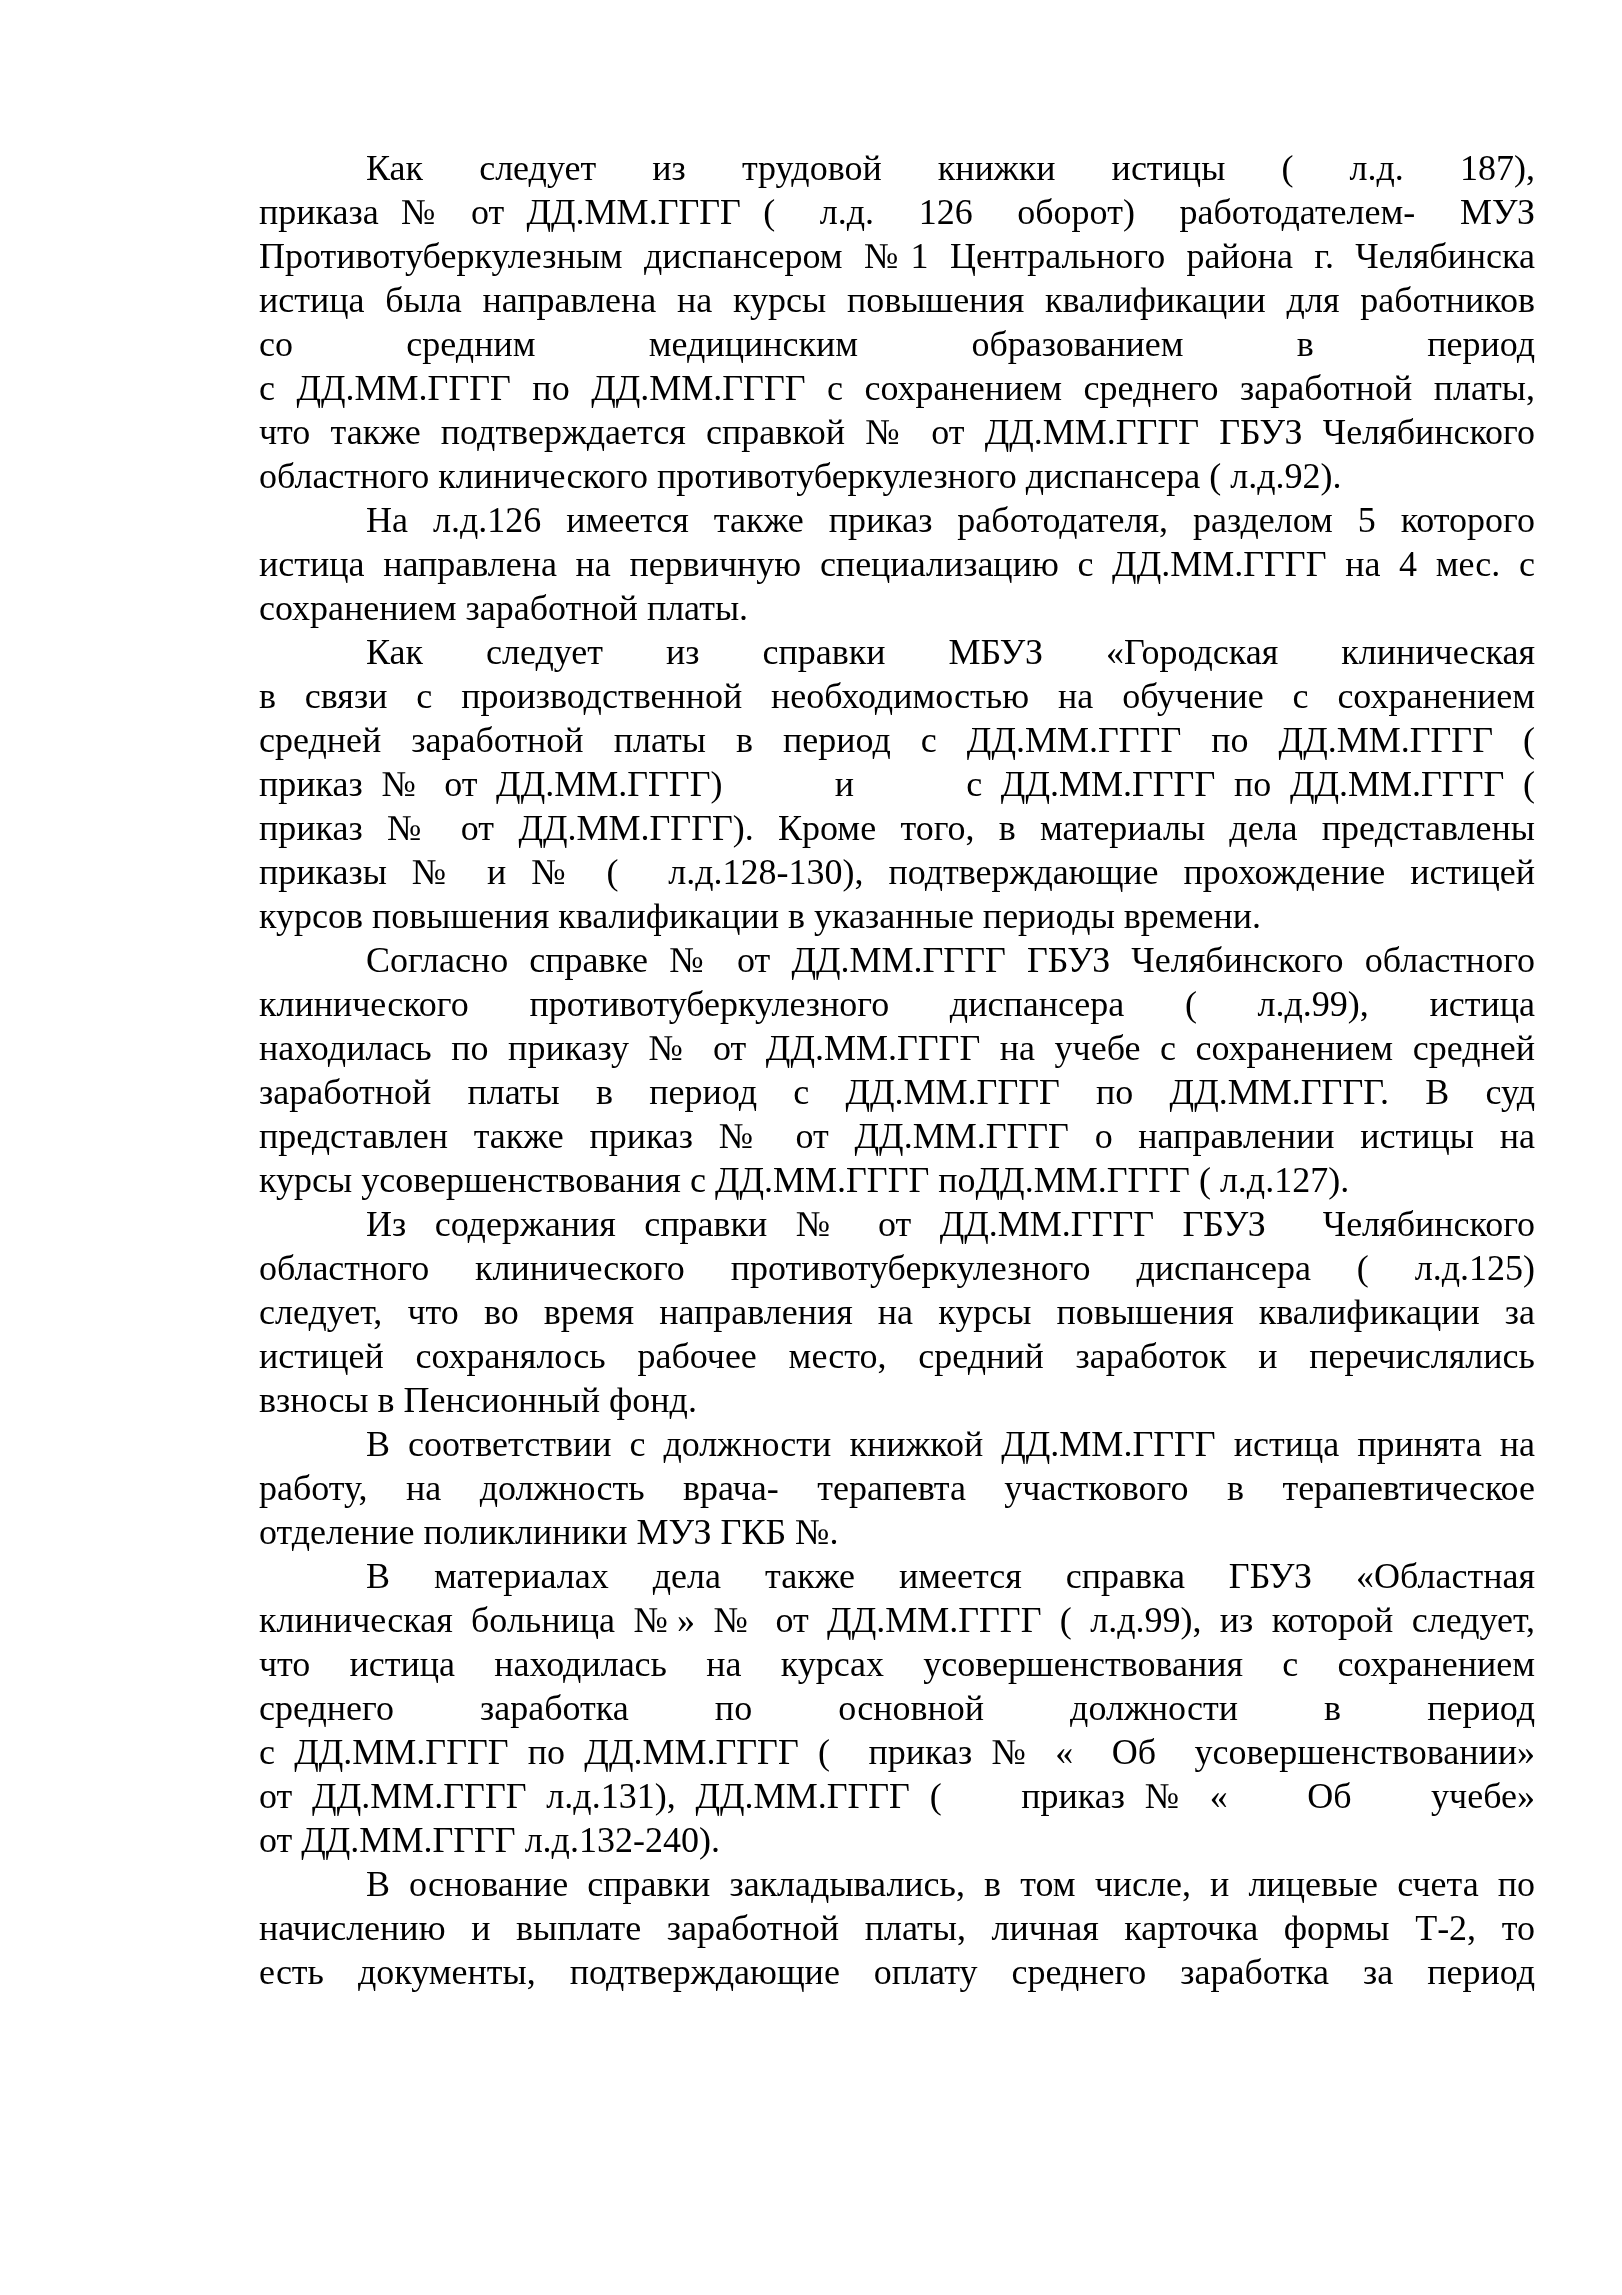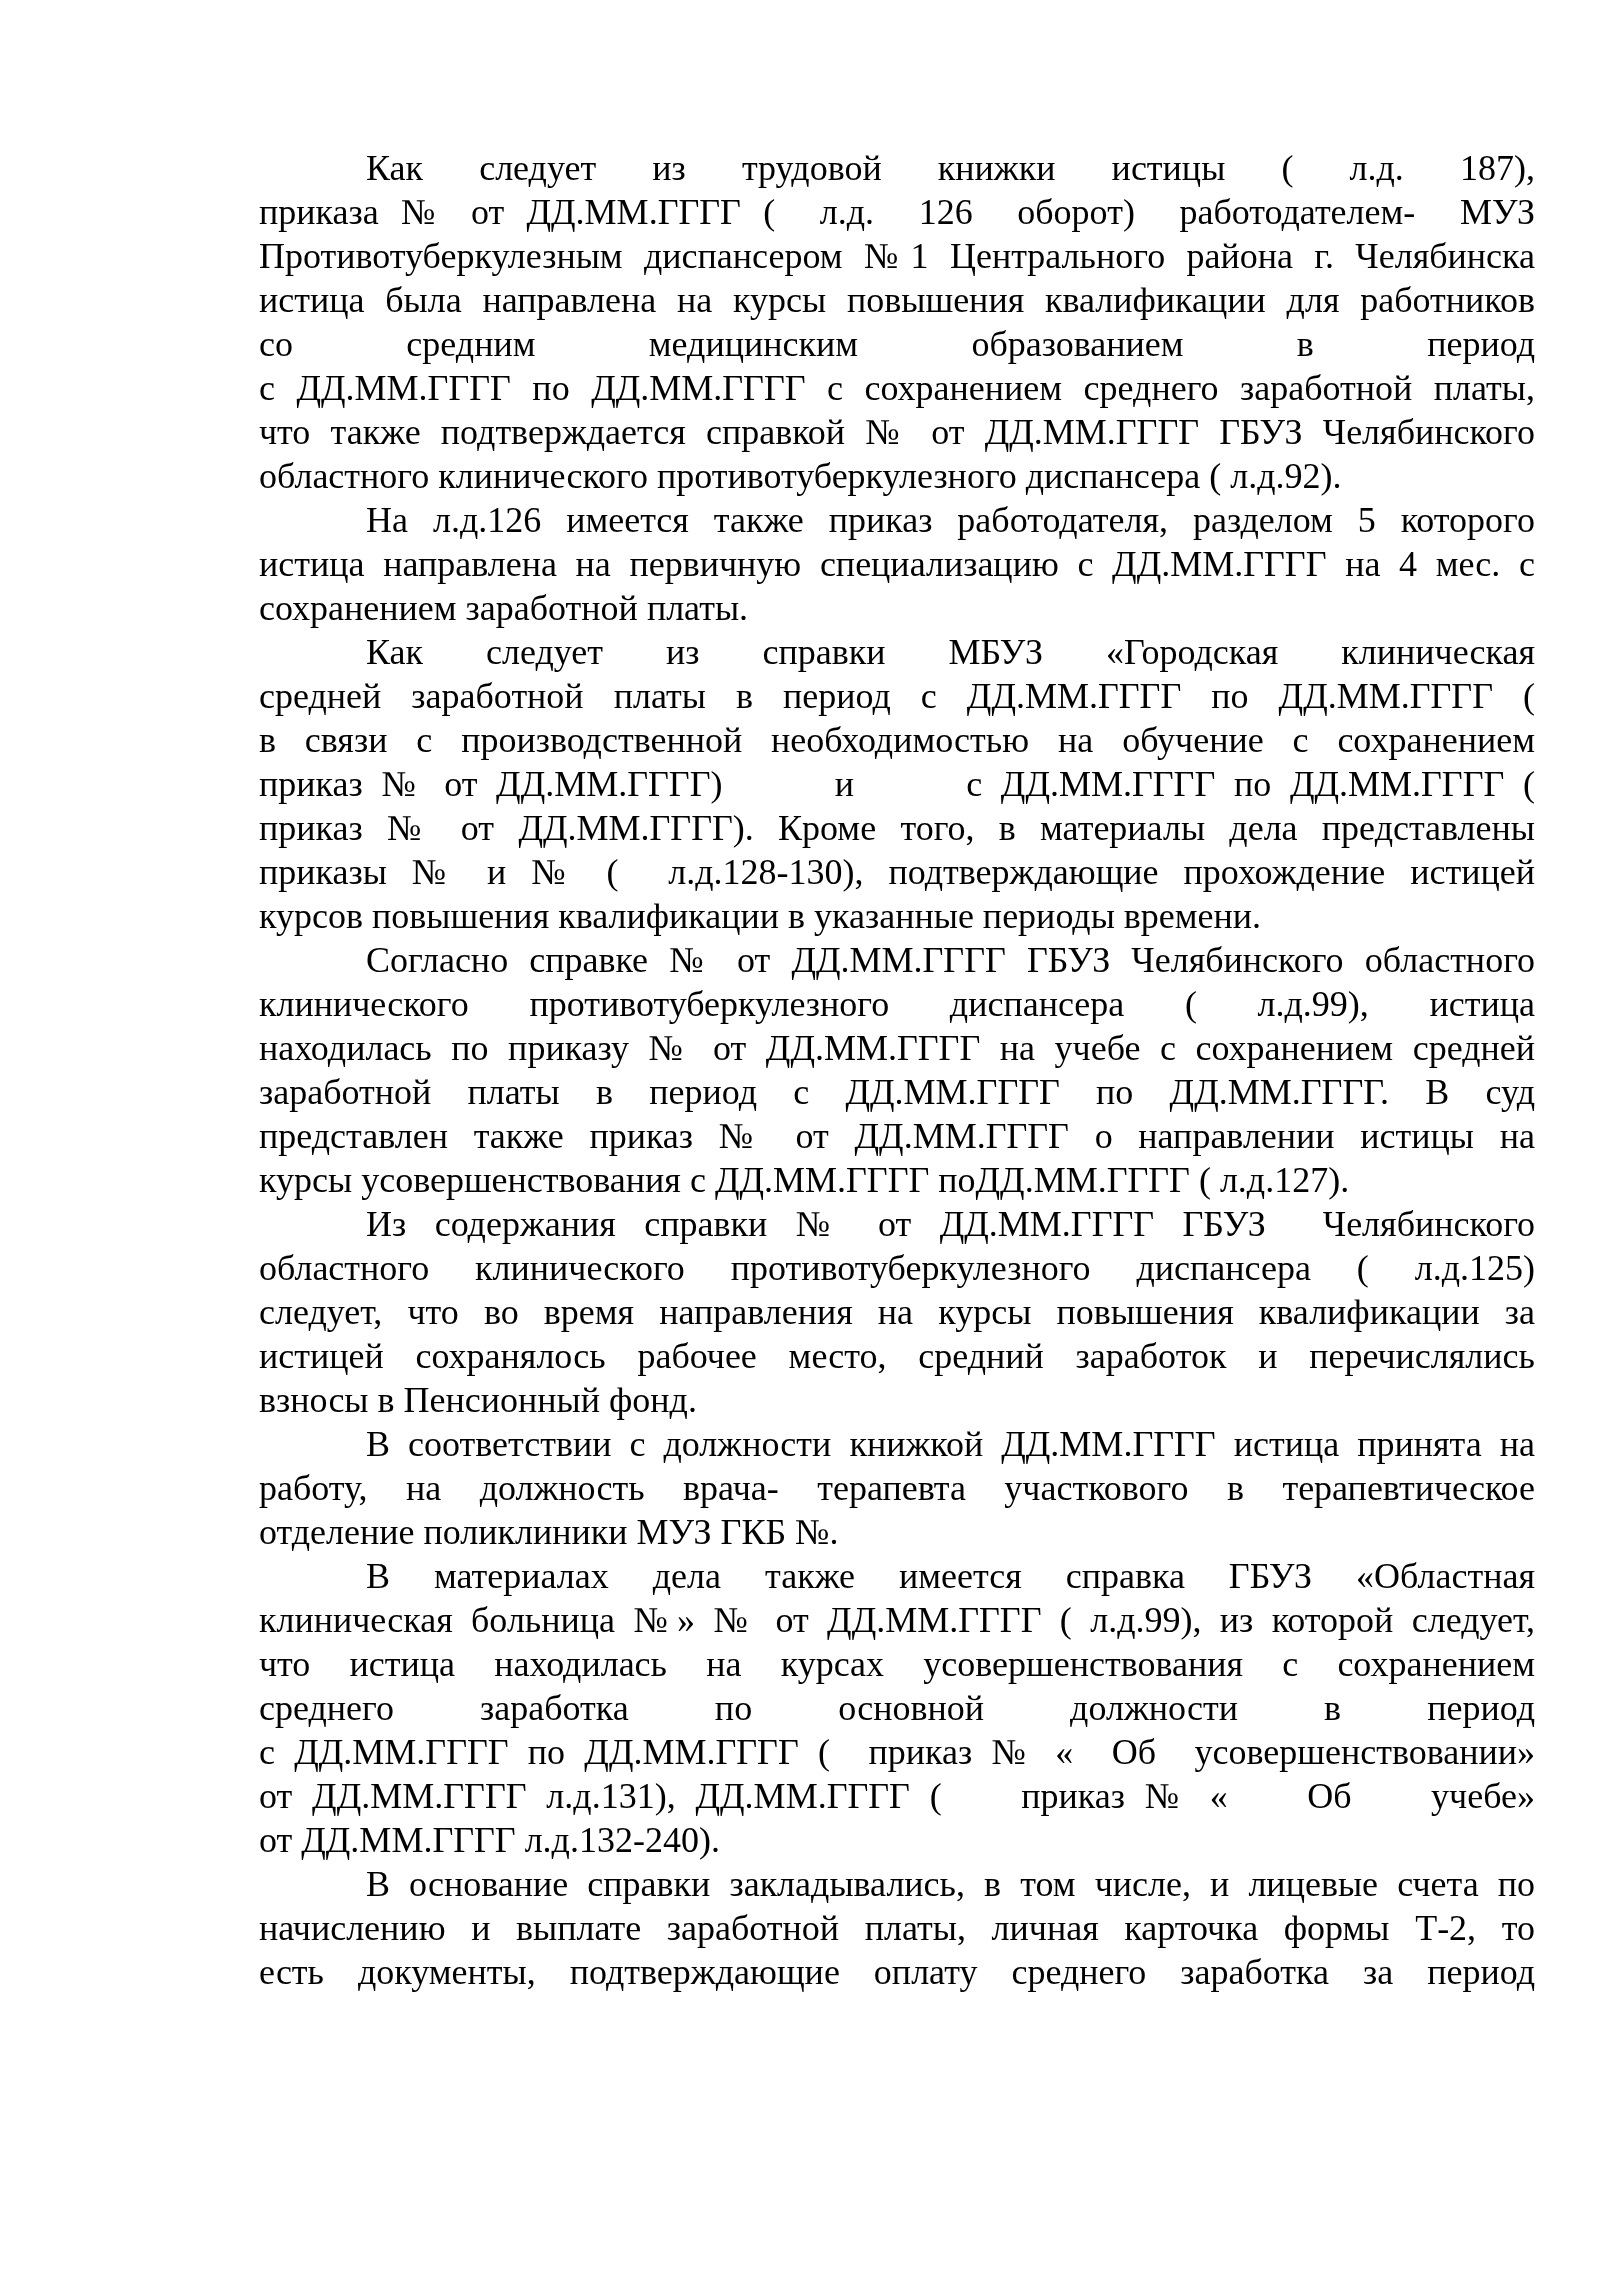--- a/index.html
+++ b/index.html
@@ -59,22 +59,22 @@
         <div class="line">что также подтверждается справкой № от ДД.ММ.ГГГГ ГБУЗ Челябинского</div>
         <div class="line last">областного клинического противотуберкулезного диспансера ( л.д.92).</div>
       </div>
       <div class="paragraph">
         <div class="line first">На л.д.126 имеется также приказ работодателя, разделом 5 которого</div>
         <div class="line">истица направлена на первичную специализацию с ДД.ММ.ГГГГ на 4 мес. с</div>
         <div class="line last">сохранением заработной платы.</div>
       </div>
       <div class="paragraph">
         <div class="line first">Как следует из справки МБУЗ «Городская клиническая</div>
+        <div class="line">в связи с производственной необходимостью на обучение с сохранением</div>
         <div class="line">средней заработной платы в период с ДД.ММ.ГГГГ по ДД.ММ.ГГГГ (</div>
-        <div class="line">в связи с производственной необходимостью на обучение с сохранением</div>
         <div class="line">приказ № от ДД.ММ.ГГГГ)      и      с ДД.ММ.ГГГГ по ДД.ММ.ГГГГ (</div>
         <div class="line">приказ № от ДД.ММ.ГГГГ). Кроме того, в материалы дела представлены</div>
         <div class="line">приказы № и № (  л.д.128-130), подтверждающие прохождение истицей</div>
         <div class="line last">курсов повышения квалификации в указанные периоды времени.</div>
       </div>
       <div class="paragraph">
         <div class="line first">Согласно справке № от ДД.ММ.ГГГГ ГБУЗ Челябинского областного</div>
         <div class="line">клинического противотуберкулезного диспансера ( л.д.99), истица</div>
         <div class="line">находилась по приказу № от ДД.ММ.ГГГГ на учебе с сохранением средней</div>
         <div class="line">заработной платы в период с ДД.ММ.ГГГГ по ДД.ММ.ГГГГ. В суд</div>

